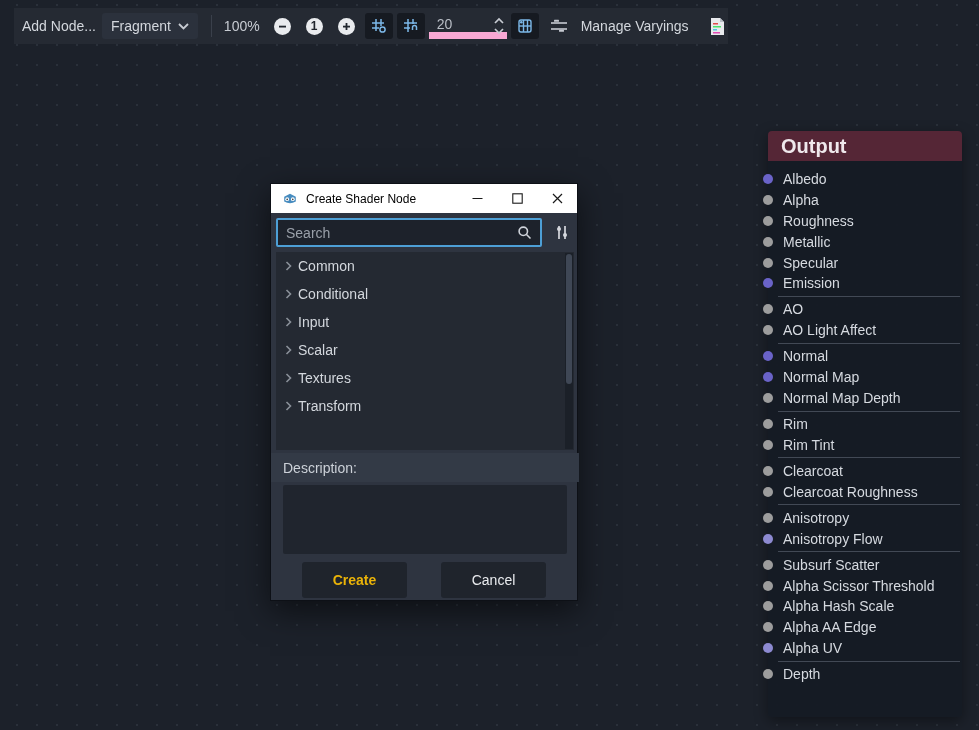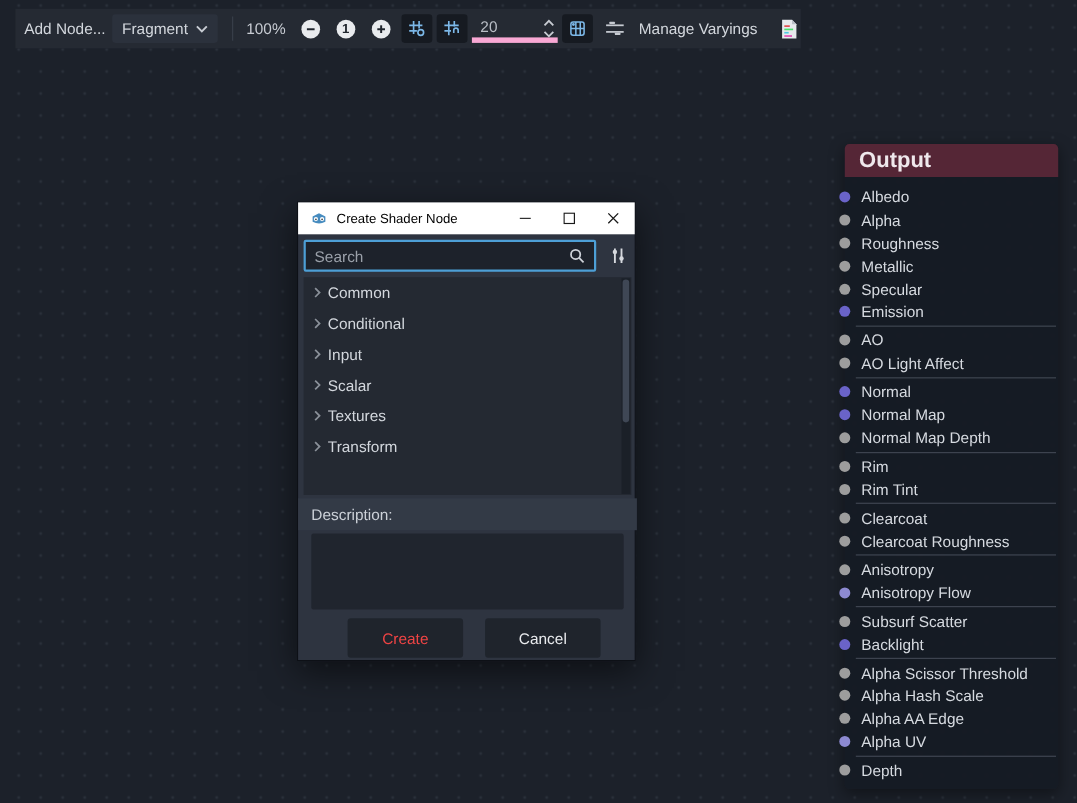--- a/index.html
+++ b/index.html
@@ -15,22 +15,22 @@
 .tb-text { padding:0; }
 .btn-flat { margin-left:2px; padding:0 6px; height:26px; display:flex; align-items:center; color:#d3d7dd; }
 .btn-drop { margin-left:0; padding:0 9px; height:26px; display:flex; align-items:center; gap:7px;
   background:#2b313c; border-radius:3px; color:#d3d7dd; }
 .tb-sep { margin-left:13px; width:1px; height:22px; background:#3a404b; }
 .zoom-label { margin-left:12px; color:#c7cbd2; }
 .circle-btn { width:17px; height:17px; border-radius:50%; background:#e9ebee;
   display:flex; align-items:center; justify-content:center; color:#20252d; font-weight:bold; font-size:12px; flex:none; }
 .icon-btn { width:28px; height:26px; border-radius:3px; display:flex; align-items:center; justify-content:center; flex:none; }
 .pressed { background:#161a21; }
-.spin { margin-left:4px; width:78px; height:26px; display:flex; align-items:center;
-  border-bottom:5px solid #f9a8d4; position:relative; flex:none; }
+.spin { margin-left:4px; width:78px; height:26px; display:flex; align-items:flex-end;
+  border-bottom:7px solid #f9a8d4; position:relative; flex:none; }
 .spin .val { padding-left:8px; color:#b9bec6; }
 .spin .arrows { position:absolute; right:2px; top:3px; }
 .mv { margin-left:4px; padding:0 4px; }
 .file-btn { margin-left:16px; flex:none; }
 
 
 .dialog { position:absolute; left:270px; top:183px; width:308px; height:418px; background:#2e3440;
   border:1px solid #0d1016; box-shadow:0 10px 30px rgba(0,0,0,.55); }
 .titlebar { height:29px; background:#ffffff; display:flex; align-items:center; padding-left:11px; }
 .titlebar .ttl { margin-left:8px; font-size:12px; color:#000; }
@@ -44,21 +44,21 @@
 .tree { position:absolute; left:5px; top:68px; width:298px; height:198px; background:#242932; overflow:hidden; }
 .tree-item { height:28px; display:flex; align-items:center; padding-left:9px; gap:6px; color:#d3d7dd; font-size:14px; }
 .tree-item .chev { display:flex; }
 .scrollbar { position:absolute; right:1px; top:1px; width:8px; height:196px; background:#1b2028; }
 .scroll-thumb { position:absolute; left:1px; right:1px; top:1px; height:130px; background:#3f4755; border-radius:3px; }
 .desc-band { position:absolute; left:0; top:269px; width:308px; height:29px; background:#333a46;
   display:flex; align-items:center; padding-left:12px; color:#ccd1d8; font-size:14px; }
 .desc-box { position:absolute; left:12px; top:301px; width:284px; height:69px; background:#20252e; border-radius:2px; }
 .dlg-btn { position:absolute; top:378px; width:105px; height:36px; background:#1f242c; border-radius:3px;
   display:flex; align-items:center; justify-content:center; font-size:14px; }
-.btn-create { left:45px; color:#ef4444; }
+.btn-create { left:31px; color:#eab308;font-weight:bold; }
 .btn-cancel { left:170px; color:#e9ebee; }
 
 
 .gnode { position:absolute; left:768px; top:131px; width:194px; height:586px;
   background:rgba(22,27,36,0.97); border-radius:4px; box-shadow:0 4px 14px rgba(0,0,0,.4); }
 .gnode-header { height:30px; background:#552636; border-radius:4px 4px 0 0; display:flex; align-items:center;
   padding-left:13px; color:#efe8ec; font-size:20px; font-weight:bold; }
 .ports { padding-top:8px; }
 .port { height:20.8px; position:relative; display:flex; align-items:center; }
 .port .dot { position:absolute; left:-5px; width:10px; height:10px; border-radius:50%; background:#9d9d9d; }
@@ -259,24 +259,20 @@
       <div class="port t-vec2 sep-after">
         <span class="dot"></span>
         <span class="plabel">Anisotropy Flow</span>
       </div>
 
       <div class="port t-scalar">
         <span class="dot"></span>
         <span class="plabel">Subsurf Scatter</span>
       </div>
 
-      <div class="port t-vec3 sep-after">
-        <span class="dot"></span>
-        <span class="plabel">Backlight</span>
-      </div>
 
       <div class="port t-scalar">
         <span class="dot"></span>
         <span class="plabel">Alpha Scissor Threshold</span>
       </div>
 
       <div class="port t-scalar">
         <span class="dot"></span>
         <span class="plabel">Alpha Hash Scale</span>
       </div>

